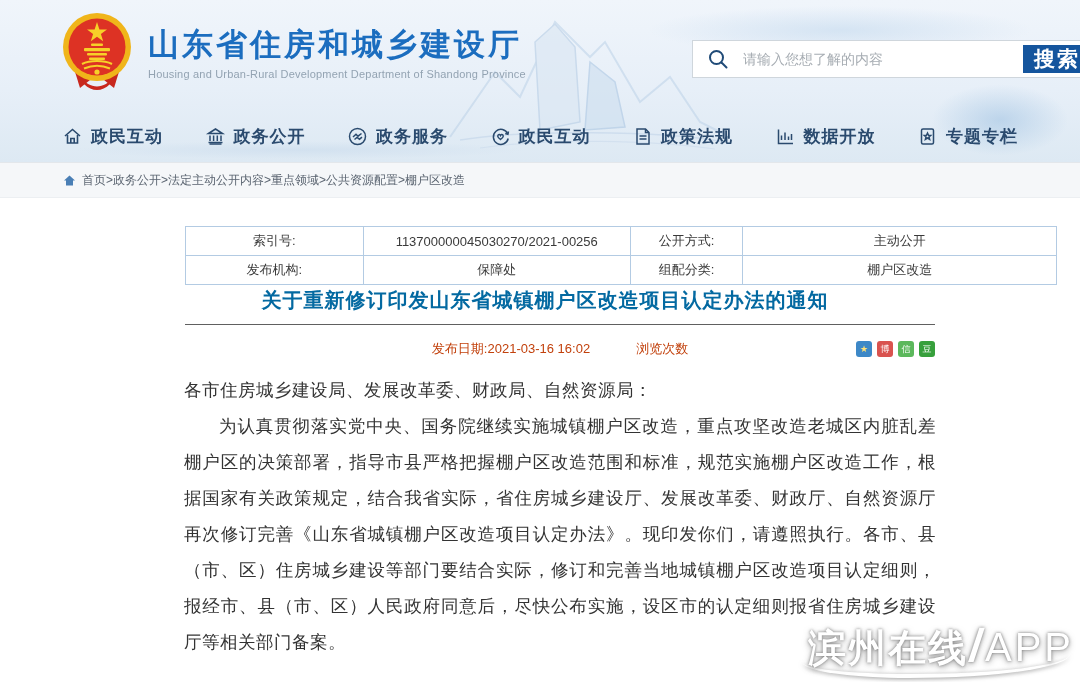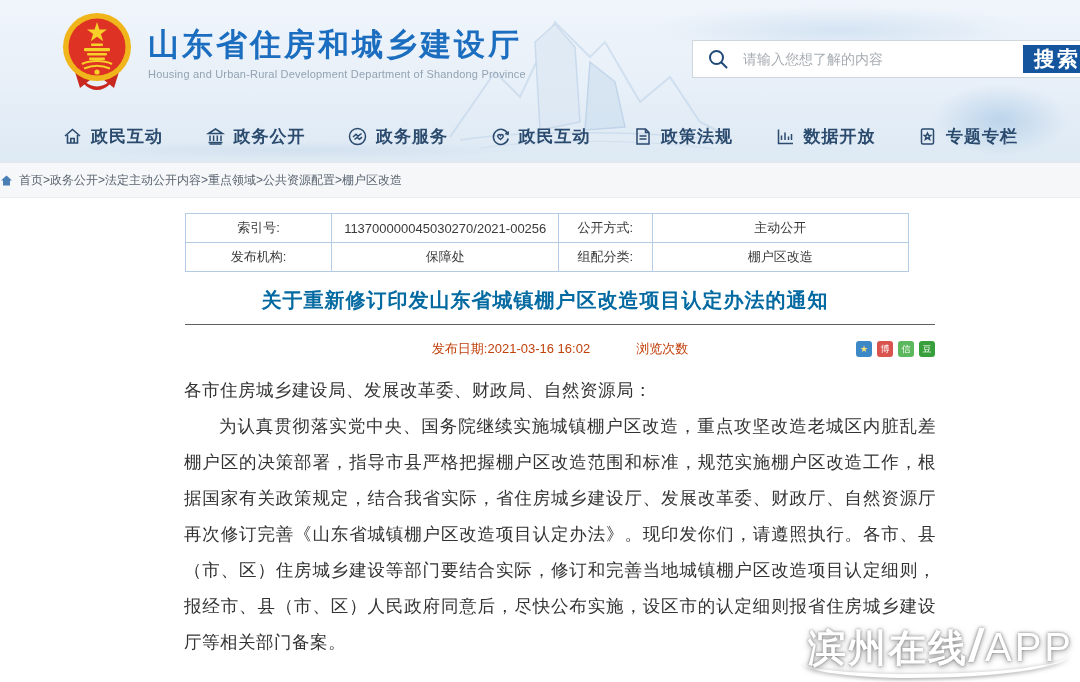--- a/index.html
+++ b/index.html
@@ -33,25 +33,25 @@
 
   .nav { position:absolute; left:0; bottom:0; width:1080px; height:52px;
     display:flex; align-items:center; justify-content:space-between; padding:0 62px; }
   .nav-item { display:flex; align-items:center; gap:8px; cursor:pointer; }
   .nav-item svg { display:block; }
   .nav-label { font-size:17px; font-weight:bold; color:#2a4a6e; letter-spacing:1px; }
 
   
   .breadcrumb-bar { position:absolute; top:162px; left:0; width:1080px; height:36px;
     background:#f5f7f9; border-top:1px solid #e3e7eb; border-bottom:1px solid #eceff2;
-    display:flex; align-items:center; }
+    display:flex; align-items:center; padding-left:63px; }
   .breadcrumb { display:flex; align-items:center; gap:6px; font-size:12px; color:#5a6470; cursor:pointer; }
 
   
-  .doc-table { position:absolute; top:213px; left:185px; width:724px; border-collapse:collapse; }
+  .doc-table { position:absolute; top:226px; left:185px; width:872px; border-collapse:collapse; }
   .doc-table td { border:1px solid #b3cbe3; height:29px; text-align:center;
     font-size:13px; color:#3a3a3a; padding:0 6px; }
   .c-label1 { width:153px; } .c-value1 { width:230px; } .c-label2 { width:97px; } .c-value2 { width:270px; }
 
   
   .article-title { position:absolute; top:287px; left:170px; width:750px; text-align:center;
     font-size:20px; font-weight:bold; color:#0369a1; letter-spacing:1px; }
   .title-rule { position:absolute; top:324px; left:185px; width:750px; border-top:1px solid #606060; }
   .meta-row { position:absolute; top:340px; left:185px; width:750px; height:20px; }
   .meta-center { position:absolute; left:0; right:0; display:flex; justify-content:center; gap:46px;

